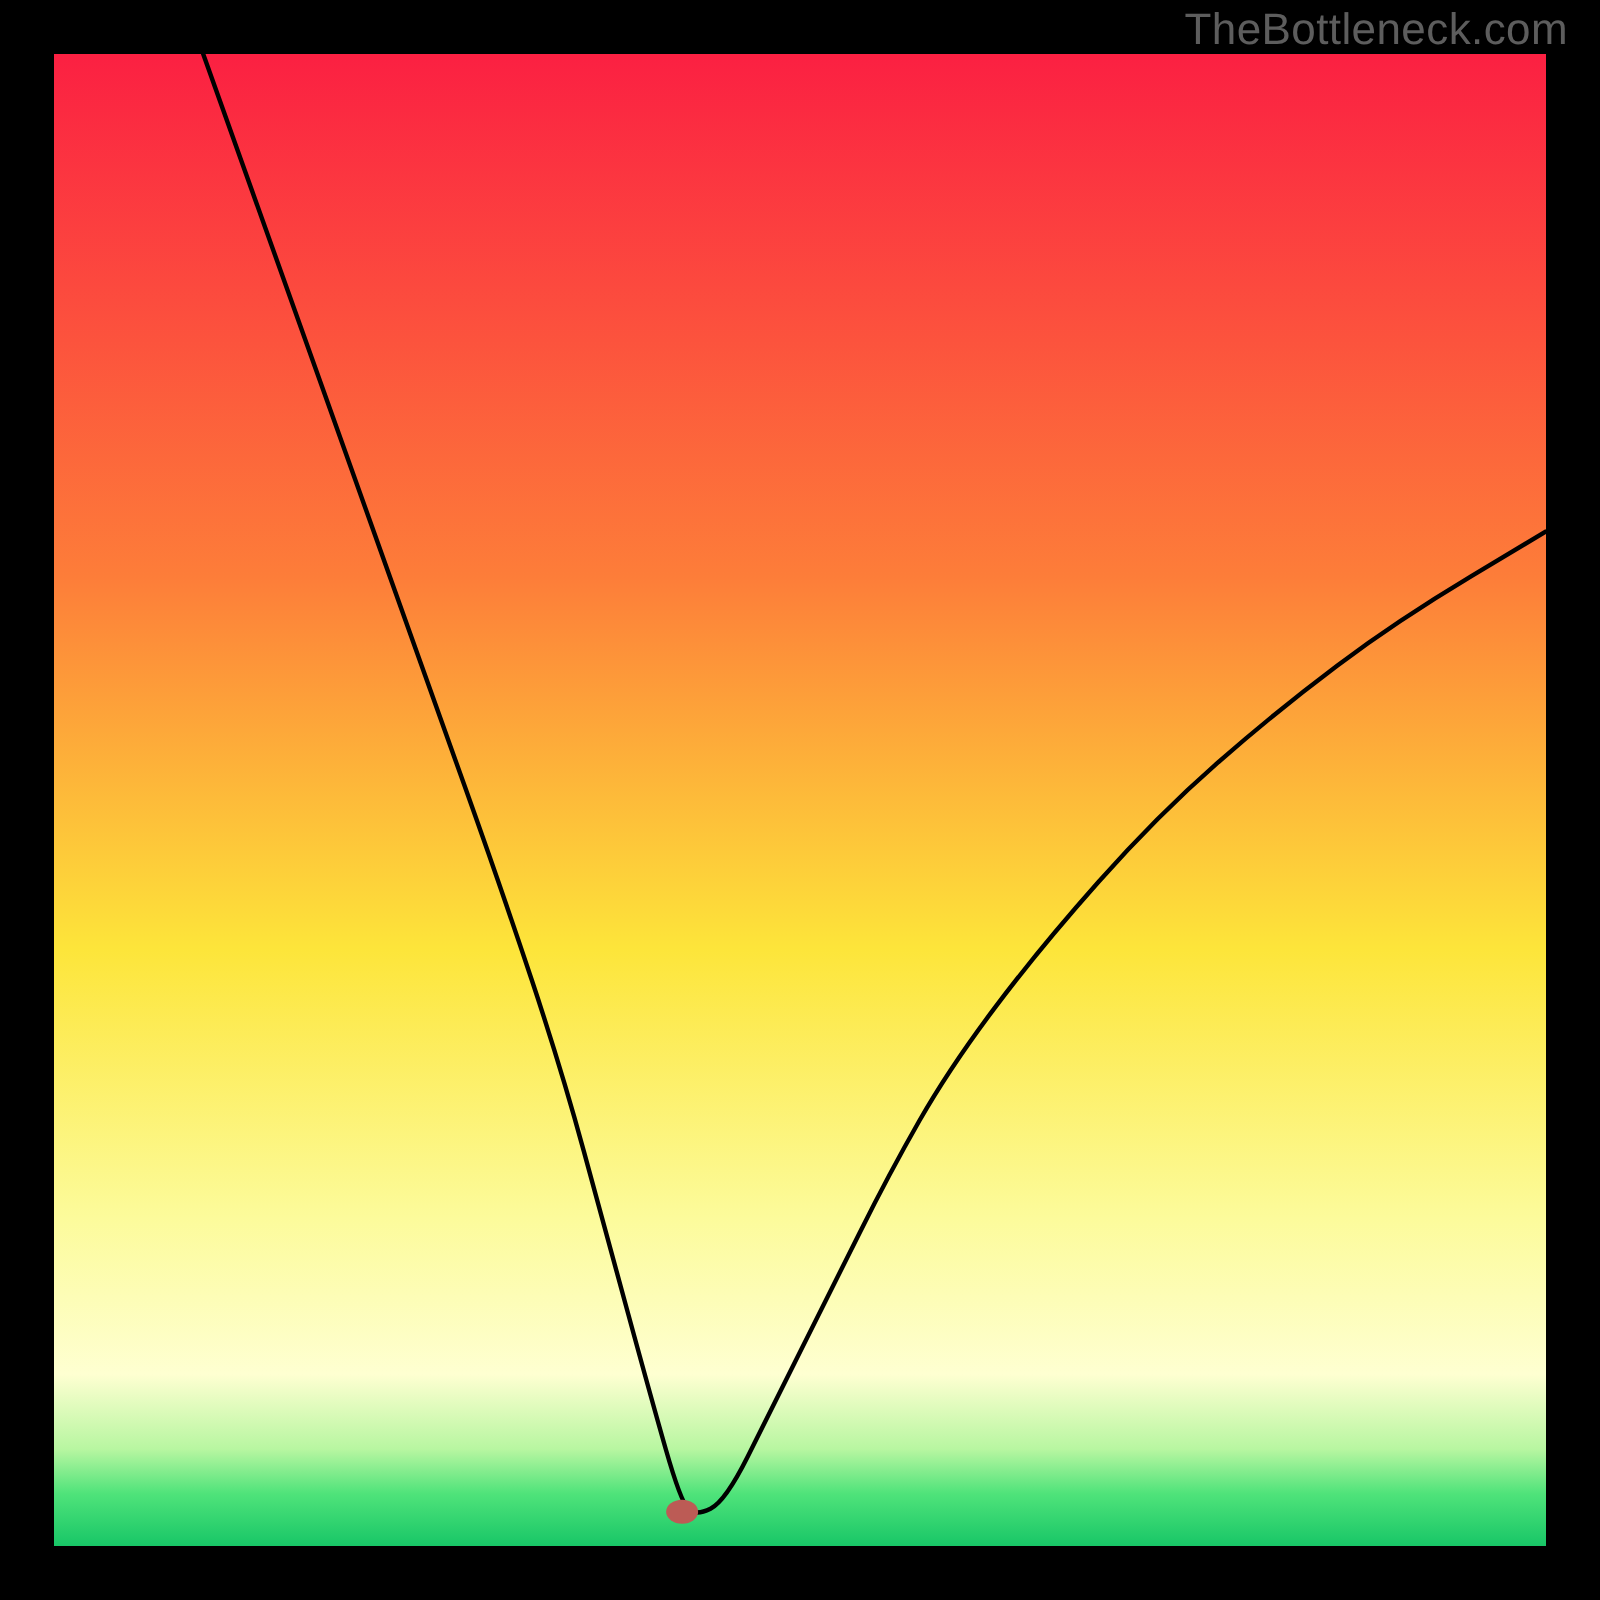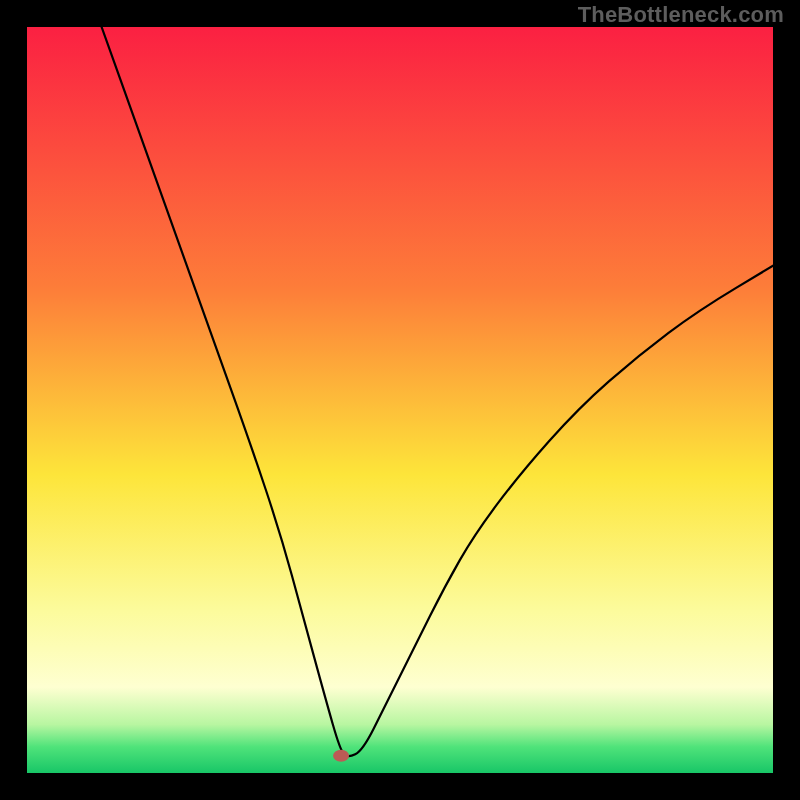--- a/index.html
+++ b/index.html
@@ -18,21 +18,21 @@
     width: 800px;
     height: 800px;
     background: #000;
   }
   .watermark {
     position: absolute;
     top: 2px;
     right: 16px;
     color: #5d5d5d;
     font-size: 22px;
-    font-weight: 700;
+    font-weight: 400;
     letter-spacing: 0.2px;
     user-select: none;
   }
   .plot-wrap {
     position: absolute;
     left: 27px;
     top: 27px;
     width: 746px;
     height: 746px;
     overflow: hidden;

